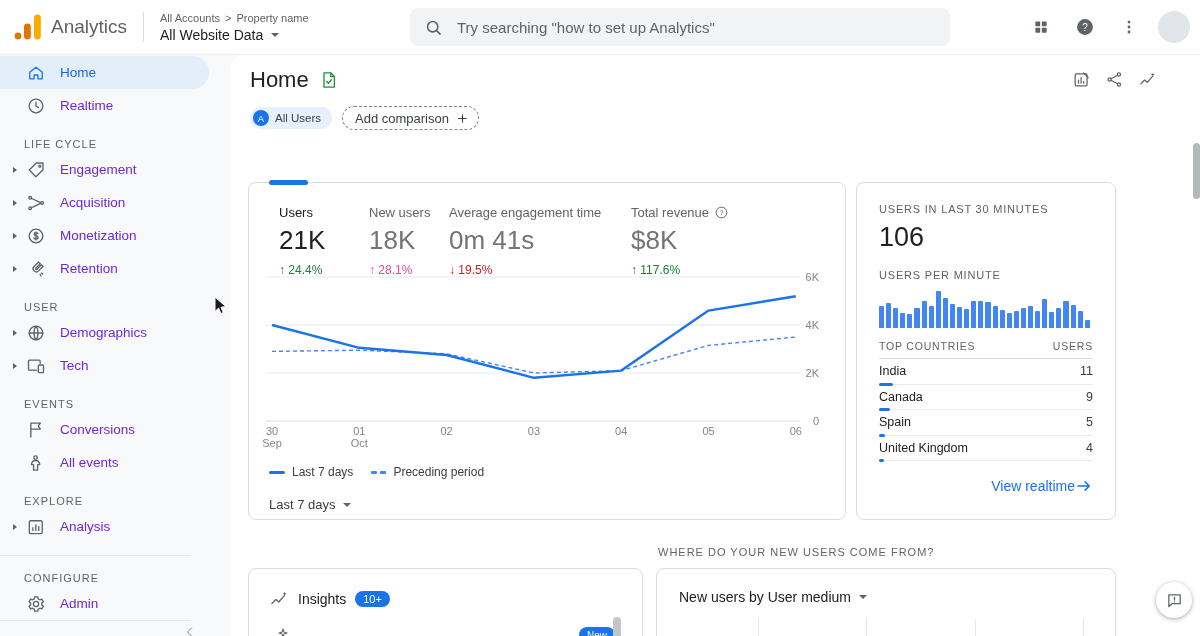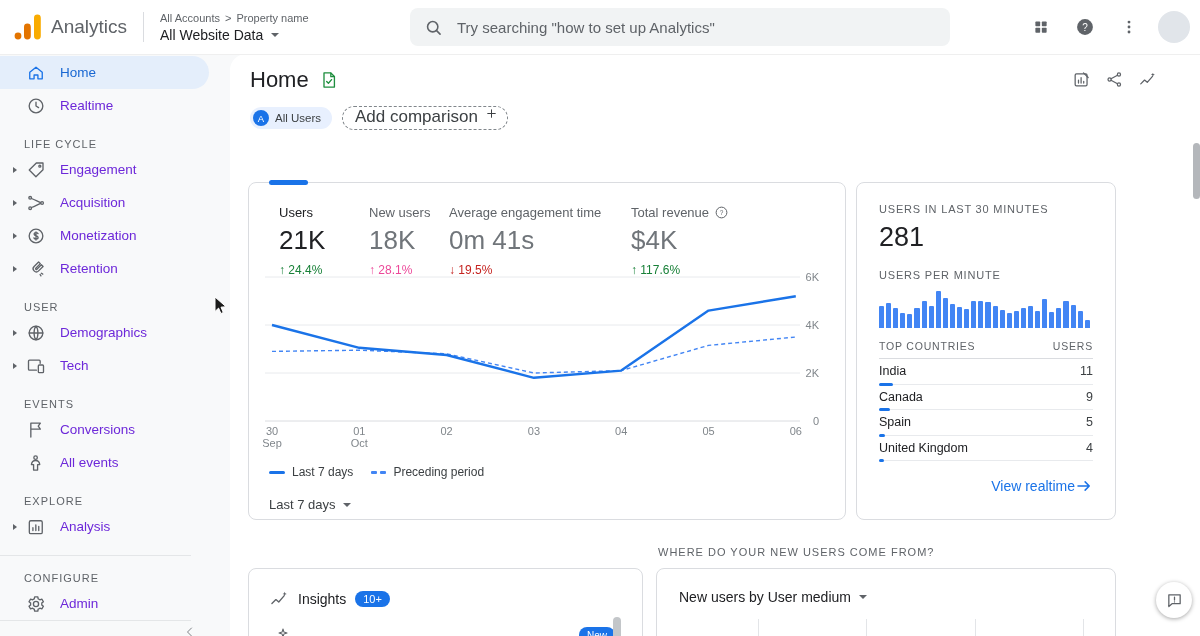--- a/index.html
+++ b/index.html
@@ -55,22 +55,22 @@
   .doccheck{width:20px;height:20px;color:#1e8e3e}
   .doccheck svg{width:20px;height:20px}
   .title-actions{position:absolute;right:42px;top:16px;display:flex;gap:13px;color:#5f6368}
   .ta-btn{width:20px;height:20px;cursor:pointer}
   .ta-btn svg{width:19px;height:19px}
   .chips{position:absolute;left:20px;top:52px;display:flex;gap:10px;align-items:center}
   .chip-users{height:22px;background:#e8f0fe;border-radius:11px;display:flex;align-items:center;
               padding:0 11px 0 3px;gap:6px;font-size:11.5px;color:#3c4043;cursor:pointer}
   .chip-a{width:16px;height:16px;border-radius:50%;background:#1a73e8;color:#fff;font-size:9.5px;
           display:flex;align-items:center;justify-content:center}
-  .chip-add{height:22px;border:1px dashed #80868b;border-radius:12px;display:flex;
-            padding:0 9px 0 12px;gap:7px;font-size:17px;color:#3c4043;background:#fff;cursor:pointer}
+  .chip-add{height:22px;border:1px dashed #80868b;border-radius:12px;display:flex;align-items:center;
+            padding:0 9px 0 12px;gap:7px;font-size:13px;color:#3c4043;background:#fff;cursor:pointer}
 
   .card{position:absolute;background:#fff;border:1px solid #dadce0;border-radius:8px;box-sizing:border-box}
   #metrics-card{left:18px;top:128px;width:598px;height:338px}
   #realtime-card{left:626px;top:128px;width:260px;height:338px;padding:20px 22px}
   #insights-card{left:18px;top:514px;width:395px;height:150px;padding:20px}
   #newusers-card{left:426px;top:514px;width:460px;height:150px;padding:20px 22px}
   .section-label{position:absolute;left:428px;top:492px;font-size:11px;letter-spacing:1px;color:#5f6368}
 
   .tab-indicator{position:absolute;left:20px;top:-3px;width:39px;height:5px;border-radius:3px;background:#1a73e8}
   .metric{position:absolute;top:22px}
@@ -405,21 +405,21 @@
           <div class="m-value">0m 41s</div>
           <div class="m-delta" style="color: rgb(197, 34, 31);">↓ 19.5%</div>
         </div>
         <div class="metric" style="left: 382px;">
           <div class="m-label">Total revenue<span>
               <svg width="15" height="15" viewBox="0 0 24 24" style="margin-left:5px">
                 <circle cx="12" cy="12" r="8.6" fill="none" stroke="#5f6368" stroke-width="1.6"></circle>
                 <text x="12" y="15.9" text-anchor="middle" font-size="10.5" fill="#5f6368">?</text>
               </svg>
             </span></div>
-          <div class="m-value">$4K</div>
+          <div class="m-value">$8K</div>
           <div class="m-delta" style="color: rgb(24, 128, 56);">↑ 117.6%</div>
         </div>
       </div>
     <svg id="trend-svg" width="570" height="180" viewBox="0 0 570 180">
         <line x1="2" x2="537" y1="150" y2="150" stroke="#dadce0"></line>
         <text x="556" y="154" text-anchor="end" font-size="11" fill="#80868b">0</text>
         <line x1="2" x2="537" y1="102" y2="102" stroke="#e8eaed"></line>
         <text x="556" y="106" text-anchor="end" font-size="11" fill="#80868b">2K</text>
         <line x1="2" x2="537" y1="54" y2="54" stroke="#e8eaed"></line>
         <text x="556" y="58" text-anchor="end" font-size="11" fill="#80868b">4K</text>
@@ -449,21 +449,21 @@
         </span>
       </div>
     <div class="daterange">
       <span>Last 7 days</span>
       <span class="caret"></span>
     </div>
   </div>
 
   <div class="card" id="realtime-card">
     <div class="rt-label">USERS IN LAST 30 MINUTES</div>
-    <div class="rt-value">281</div>
+    <div class="rt-value">106</div>
     <div class="rt-label rt-l2">USERS PER MINUTE</div>
     <div id="rt-bars">
         <i style="height: 22px;"></i>
         <i style="height: 24.7px;"></i>
         <i style="height: 19.8px;"></i>
         <i style="height: 15.2px;"></i>
         <i style="height: 13.7px;"></i>
         <i style="height: 19.8px;"></i>
         <i style="height: 26.6px;"></i>
         <i style="height: 22px;"></i>

